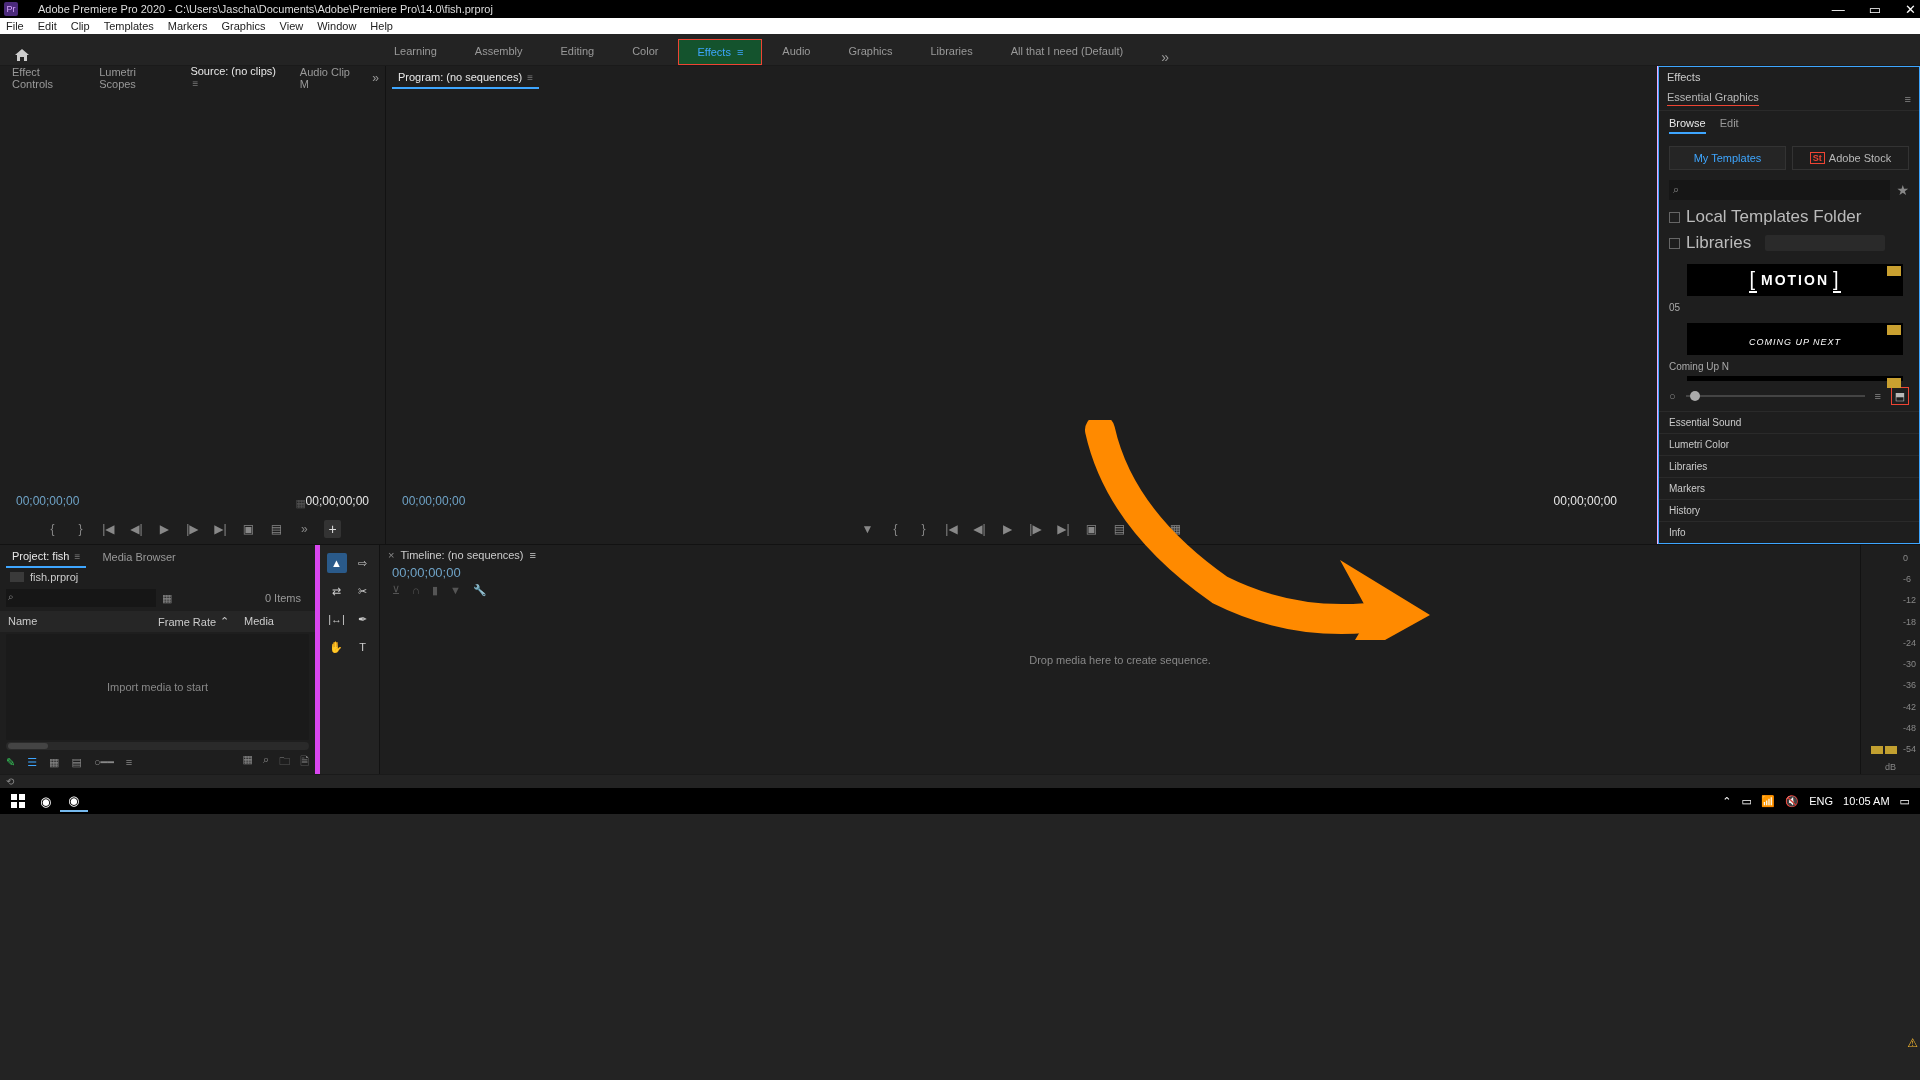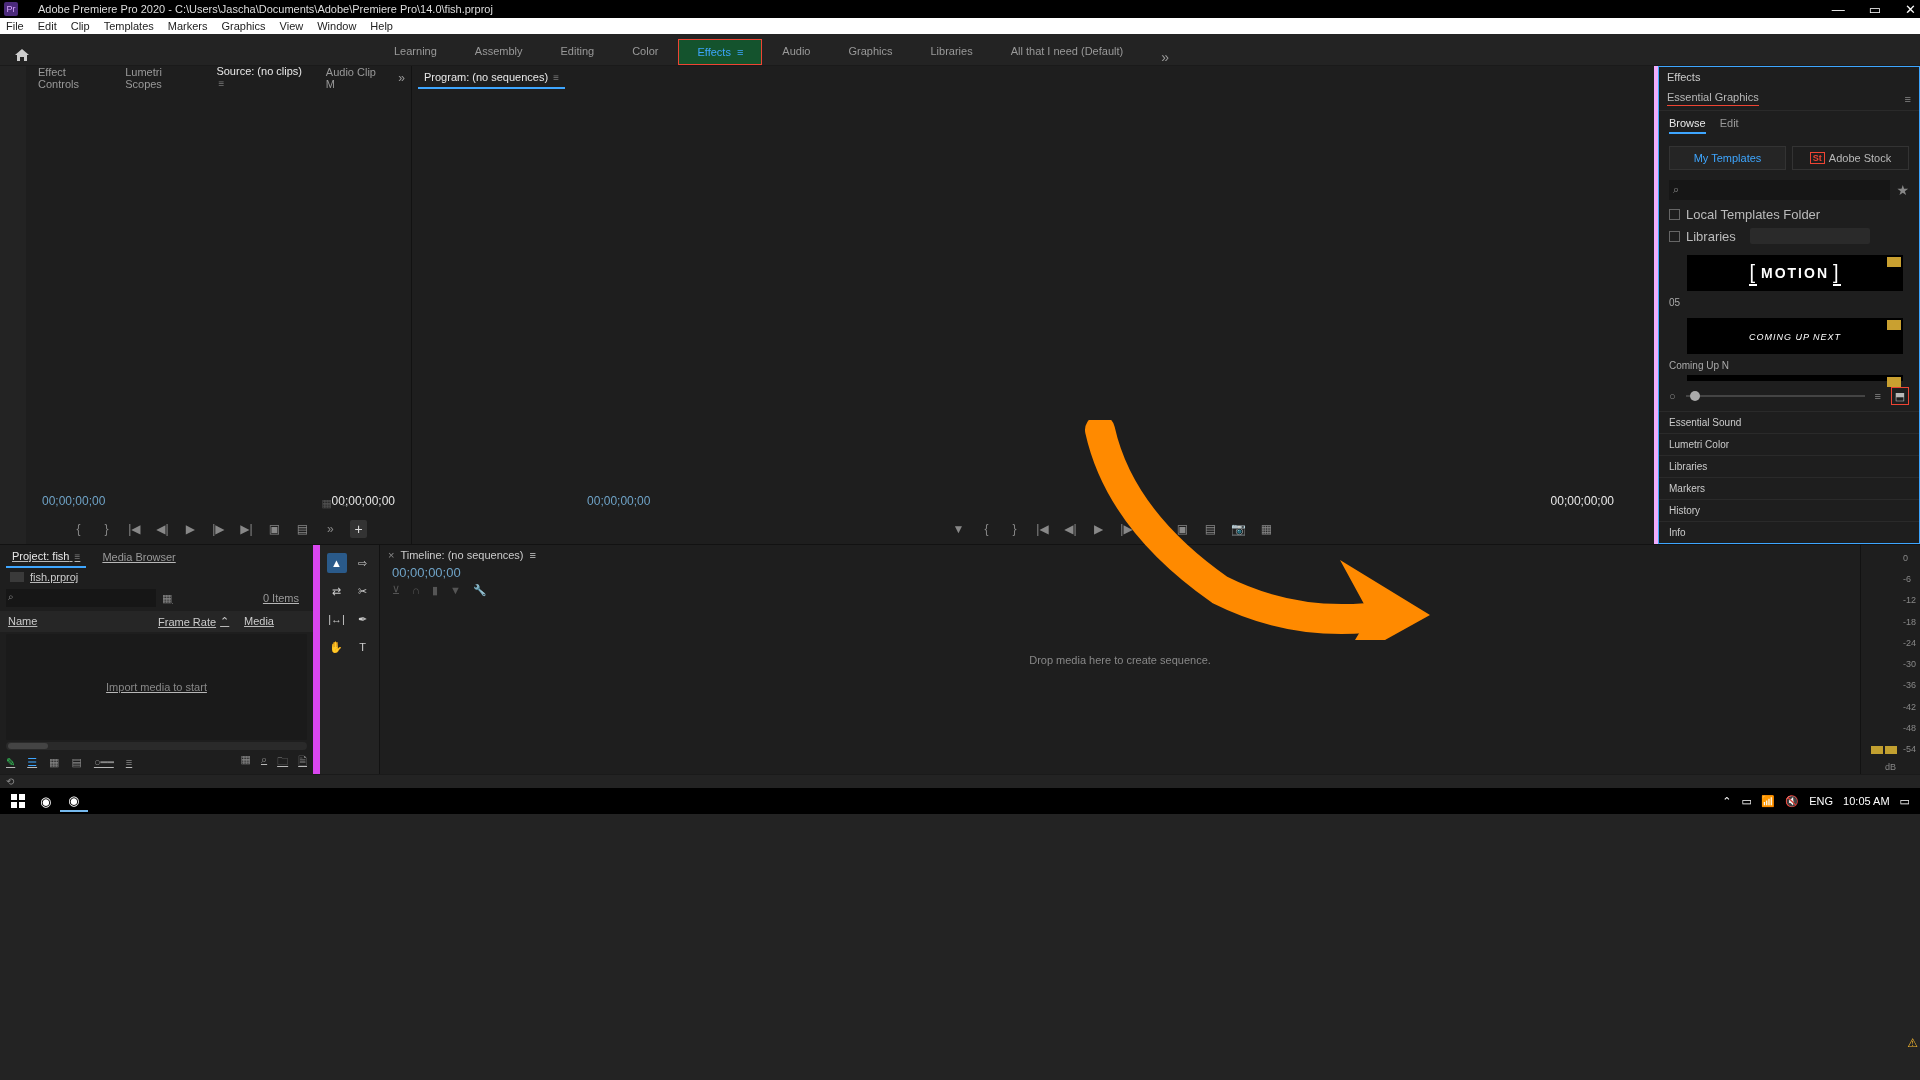--- a/index.html
+++ b/index.html
@@ -18,41 +18,41 @@
 
 .wsbar { height:32px; background:#232323; border-bottom:1px solid #1a1a1a; display:flex; align-items:flex-end; padding:0 8px; }
 .wsbar .home { width:28px; height:20px; display:flex; align-items:center; justify-content:center; }
 .wsbar .wslist { display:flex; margin-left:340px; gap:2px; }
 .wsbar .wsitem { padding:6px 18px; color:#999; cursor:pointer; font-size:11px; }
 .wsbar .wsitem.active { color:#3ea6ff; border:1px solid #e43; background:#14532d; }
 .wsbar .wsitem.active .menudots { color:#3ea6ff; margin-left:6px; }
 .wsbar .overflow { margin-left:20px; color:#999; font-size:14px; }
 
 
-.mainrow { display:flex; height:478px;padding-left:26px; }
+.mainrow { display:flex; height:478px; }
 .leftpanel { width:385px; background:#1e1e1e; display:flex; flex-direction:column; }
-.midpanel { flex:1; background:#1e1e1e; border-left:1px solid #121212; border-right:4px solid #f0abfc; display:flex; flex-direction:row;justify-content:center; }
+.midpanel { flex:1; background:#1e1e1e; border-left:1px solid #121212; border-right:1px solid #f0abfc; display:flex; flex-direction:column;justify-content:center; }
 .rightpanel { width:262px; background:#1e1e1e; display:flex; flex-direction:column; border:1px solid #3ea6ff; }
 
 .paneltabs { height:24px; display:flex; align-items:center; padding:0 6px; gap:10px; }
 .paneltabs .tab { color:#999; padding:4px 6px; cursor:pointer; font-size:11px; }
 .paneltabs .tab.active { color:#e8e8e8; border-bottom:2px solid #3ea6ff; }
 .paneltabs .tabmenu { color:#777; margin-left:2px; font-size:10px; }
 .paneltabs .overflow { margin-left:auto; color:#999; font-size:12px; }
 
 .viewer { flex:1; background:#1e1e1e; position:relative; }
 .timecode { position:absolute; bottom:36px; left:16px; color:#6fa3c7; font-size:12px; }
 .timecodeR { position:absolute; bottom:36px; right:16px; color:#e8e8e8; font-size:12px; }
 .viewercontrols { position:absolute; bottom:2px; left:0; right:0; height:26px; display:flex; align-items:center; justify-content:center; gap:12px; color:#888; }
 .viewercontrols .icn { width:16px; text-align:center; cursor:pointer; font-size:12px; }
 .viewercontrols .plus { background:#333; border-radius:2px; padding:1px 4px; font-size:14px; color:#ddd; }
 
 
 .lowerrow { display:flex; height:230px; border-top:1px solid #121212; }
-.projectpanel { width:320px; background:#1e1e1e; display:flex; flex-direction:column; border-right:7px solid #d946ef;text-decoration:underline; }
+.projectpanel { width:320px; background:#1e1e1e; display:flex; flex-direction:column; border-right:5px solid #d946ef; }
 .toolpanel { width:60px; background:#232323; display:flex; flex-direction:column; align-items:center; padding-top:8px; gap:8px; border-right:1px solid #121212; }
 .timelinepanel { flex:1; background:#1e1e1e; display:flex; flex-direction:column; position:relative; }
 .audiometer { width:60px; background:#1e1e1e; border-left:1px solid #121212; position:relative; }
 .projfile { display:flex; align-items:center; padding:2px 10px; gap:6px; color:#ccc; font-size:11px; }
 .projfile .fileicon { width:14px; height:10px; background:#3a3a3a; }
 .projsearch { display:flex; align-items:center; padding:4px 6px; gap:6px; }
 .projsearch input { background:#161616; border:none; color:#ccc; width:150px; height:18px; padding:0 18px 0 6px; font-size:11px; }
 .projsearch .searchwrap { position:relative; }
 .projsearch .searchwrap .mag { position:absolute; left:2px; top:2px; color:#888; font-size:10px; pointer-events:none; }
 .projsearch .items { margin-left:auto; color:#999; font-size:11px; padding-right:8px; }
@@ -91,21 +91,21 @@
 .rptabs .t.active { color:#e8e8e8; border-bottom:2px solid #3ea6ff; padding-bottom:3px; }
 .rpcatrow { display:flex; gap:6px; padding:6px 10px; }
 .rpcatrow .cat { flex:1; height:24px; display:flex; align-items:center; justify-content:center; border:1px solid #333; font-size:11px; cursor:pointer; }
 .rpcatrow .cat.active { color:#3ea6ff; background:#252525; }
 .rpcatrow .cat .sticon { color:#e43; margin-right:4px; font-weight:bold; border:1px solid #e43; padding:0 2px; font-size:9px; }
 .rpsearchrow { display:flex; align-items:center; gap:6px; padding:4px 10px; }
 .rpsearchrow input { flex:1; background:#161616; border:none; height:20px; color:#ccc; padding:0 6px 0 20px; }
 .rpsearchrow .wrap { position:relative; flex:1; }
 .rpsearchrow .wrap .mag { position:absolute; left:4px; top:3px; color:#888; font-size:11px; }
 .rpsearchrow .star { color:#888; font-size:14px; cursor:pointer; }
-.rpcheck { display:flex; align-items:center; gap:6px; padding:3px 10px; font-size:13px; color:#bbb; }
+.rpcheck { display:flex; align-items:center; gap:6px; padding:3px 10px; font-size:17px; color:#bbb; }
 .rpcheck .box { width:11px; height:11px; border:1px solid #666; }
 .rpthumb { margin:8px 16px 4px 28px; background:#000; height:128px; position:relative; display:flex; align-items:center; justify-content:center; }
 .rpthumb .badge { position:absolute; top:2px; right:2px; width:14px; height:10px; background:#c9a030; }
 .rpthumb.small { height:128px; }
 .rpthumblabel { padding:2px 10px; font-size:10px; color:#aaa; }
 .rpslider { display:flex; align-items:center; padding:6px 10px; gap:10px; }
 .rpslider .track { flex:1; height:2px; background:#444; position:relative; }
 .rpslider .knob { position:absolute; left:4px; top:-4px; width:10px; height:10px; border-radius:50%; background:#aaa; }
 .rpslider .gear { width:18px; height:18px; border:1px solid #e43; display:flex; align-items:center; justify-content:center; font-size:11px; cursor:pointer; }
 .rpextra { padding:5px 10px; font-size:10px; color:#ccc; border-top:1px solid #2a2a2a; cursor:pointer; }

